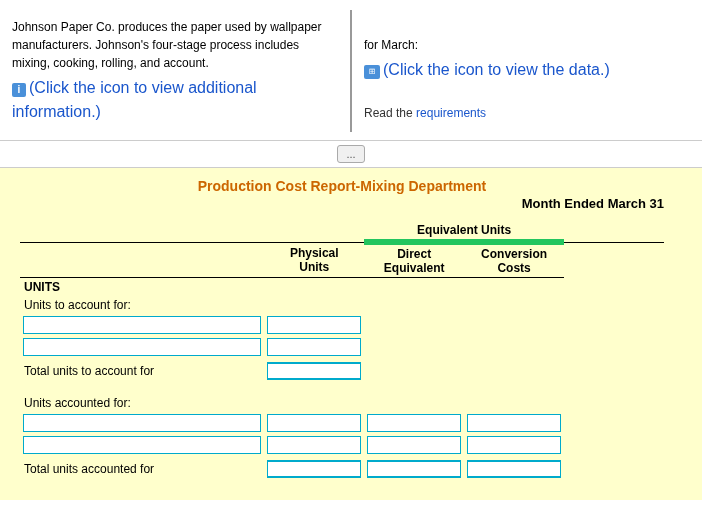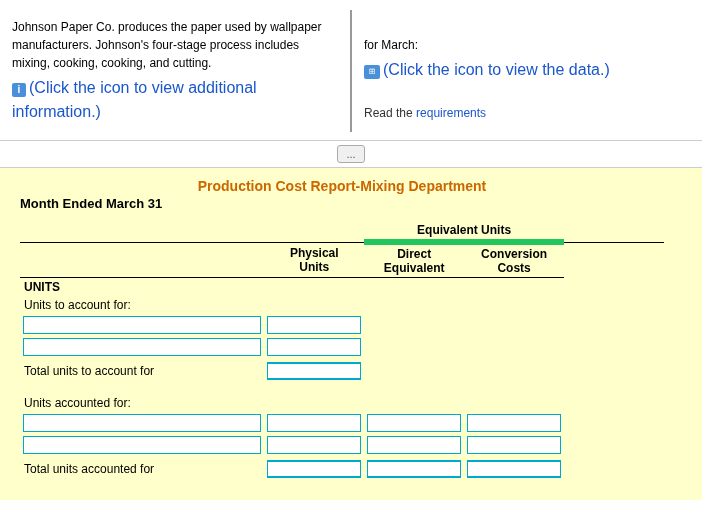--- a/index.html
+++ b/index.html
@@ -91,21 +91,21 @@
     }
 
     .report-title {
       text-align: center;
       font-weight: bold;
       color: #cc6600;
       font-size: 14px;
       margin-bottom: 2px;
     }
     .report-subtitle {
-      text-align: left;
+      text-align: right;
       font-weight: bold;
       color: #000;
       font-size: 13px;
       margin-bottom: 10px;
     }
 
     
     .report-table {
       width: 100%;
       border-collapse: collapse;
@@ -170,21 +170,21 @@
     }
   </style>
 </head>
 <body>
 
 <div class="top-section">
   <div class="top-left">
     <p>
       <span>Johnson Paper Co. produces the paper used by wallpaper</span><br>
       <span>manufacturers. Johnson's four-stage process includes</span><br>
-      <span>mixing, cooking, cooking, and cutting.</span>
+      <span>mixing, cooking, rolling, and account.</span>
     </p>
     <p style="margin-top:4px;">
       <span class="icon-info">i</span><span class="click-link">(Click the icon to view additional information.)</span>
     </p>
   </div>
   <div class="top-right">
     <p>
       <br>
       <span>for March:</span>
     </p>

